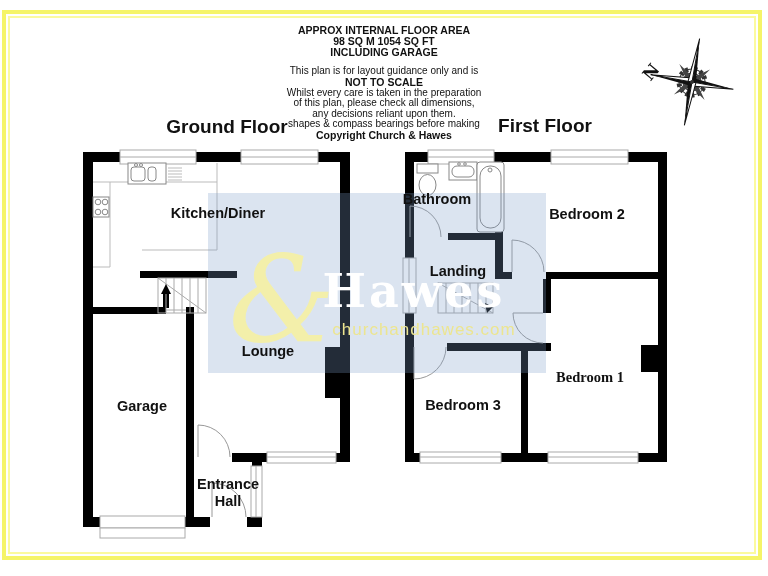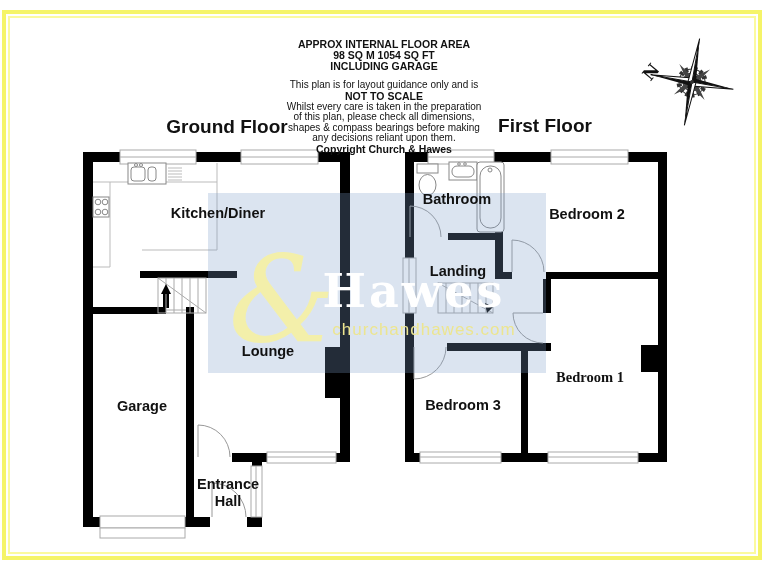--- a/index.html
+++ b/index.html
@@ -4,21 +4,21 @@
 <style>
   html,body{margin:0;padding:0;background:#fff;}
   .canvas{position:relative;width:768px;height:576px;background:#fff;overflow:hidden;
           font-family:"Liberation Sans",sans-serif;}
   
   .frame-outer{position:absolute;left:2px;top:10px;right:6px;bottom:16px;
                border:4px solid #f5f468;z-index:0;}
   .frame-inner{position:absolute;left:2px;top:2px;right:2px;bottom:2px;
                border:2px solid #fbfa9e;}
   
-  .hdr{position:absolute;left:0;top:39px;width:768px;text-align:center;z-index:6;color:#111;}
+  .hdr{position:absolute;left:0;top:25px;width:768px;text-align:center;z-index:6;color:#111;}
   .hline-b{font-size:10.5px;font-weight:bold;line-height:11px;}
   .hline{font-size:10px;line-height:10.5px;}
   .hgap{height:8px;}
   
   .floor-title{position:absolute;transform:translate(-50%,-50%);font-size:19px;font-weight:bold;
                color:#111;white-space:nowrap;z-index:6;margin-left:12px;}
   
   .lbl{position:absolute;transform:translate(-50%,-50%);font-size:14.5px;font-weight:bold;
        color:#111;white-space:nowrap;z-index:6;}
   .lbl2{text-align:center;line-height:17px;}
@@ -55,22 +55,22 @@
 
   <div class="hdr">
     <div class="hline-b">APPROX INTERNAL FLOOR AREA</div>
     <div class="hline-b">98 SQ M 1054 SQ FT</div>
     <div class="hline-b">INCLUDING GARAGE</div>
     <div class="hgap"></div>
     <div class="hline">This plan is for layout guidance only and is</div>
     <div class="hline-b">NOT TO SCALE</div>
     <div class="hline">Whilst every care is taken in the preparation</div>
     <div class="hline">of this plan, please check all dimensions,</div>
+    <div class="hline">any decisions reliant upon them.</div>
     <div class="hline">shapes &amp; compass bearings before making</div>
-    <div class="hline">any decisions reliant upon them.</div>
     <div class="hline-b">Copyright Church &amp; Hawes</div>
   </div>
 
   <svg class="compass" width="112" height="112" viewBox="0 0 112 112">
     <g transform="rotate(-80 56 54)">
       <circle cx="56" cy="54" r="13" fill="none" stroke="#333" stroke-width="5" stroke-dasharray="3 3"></circle>
       <circle cx="56" cy="54" r="13" fill="none" stroke="#333" stroke-width="1"></circle>
       <circle cx="56" cy="54" r="9" fill="#fff" stroke="#333" stroke-width="1"></circle>
 
       <g transform="rotate(45 56 54)">
@@ -259,19 +259,19 @@
   <div class="floor-title" style="left:215px;top:127px;">Ground Floor</div>
   <div class="floor-title" style="left:533px;top:126px;">First Floor</div>
 
   <div class="lbl" style="left:218px;top:213px;">Kitchen/Diner</div>
   <div class="lbl" style="left:268px;top:351px;">Lounge</div>
   <div class="lbl" style="left:142px;top:406px;">Garage</div>
   <div class="lbl lbl2" style="left:228px;top:493px;">
     <div>Entrance</div>
     <div>Hall</div>
   </div>
-  <div class="lbl" style="left:457px;top:199px;">Bathroom</div>
+  <div class="lbl" style="left:437px;top:199px;">Bathroom</div>
   <div class="lbl" style="left:458px;top:271px;">Landing</div>
   <div class="lbl" style="left:587px;top:214px;">Bedroom 2</div>
   <div class="lbl" style="left:590px;top:377px;font-family:Liberation Serif, serif;">Bedroom 1</div>
   <div class="lbl" style="left:463px;top:405px;">Bedroom 3</div>
 
 </div>
 
 </body></html>

